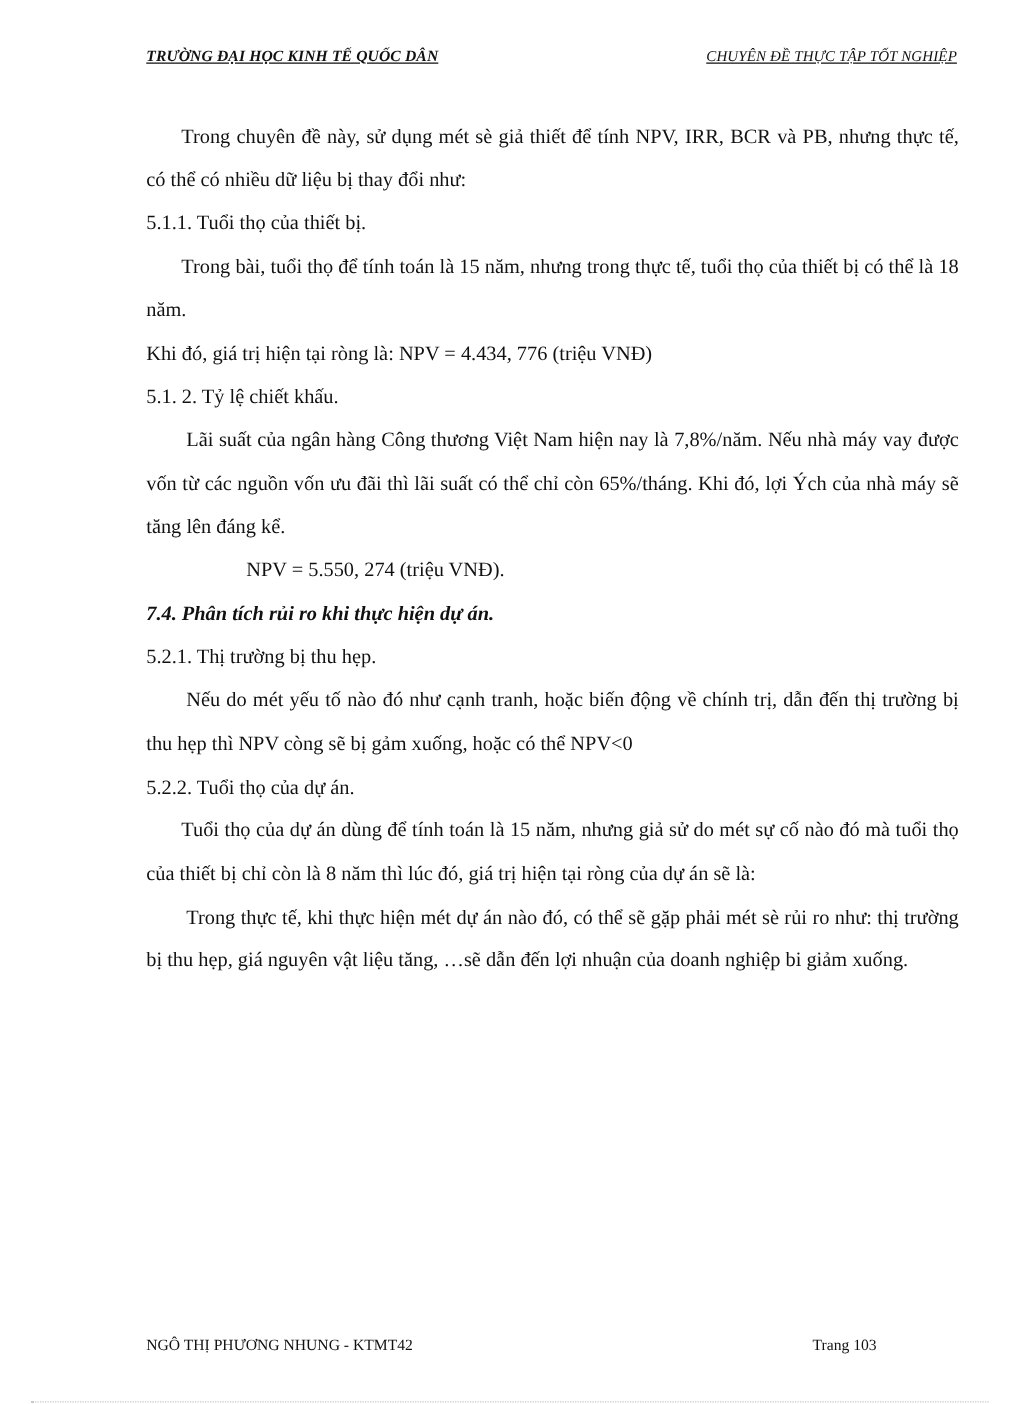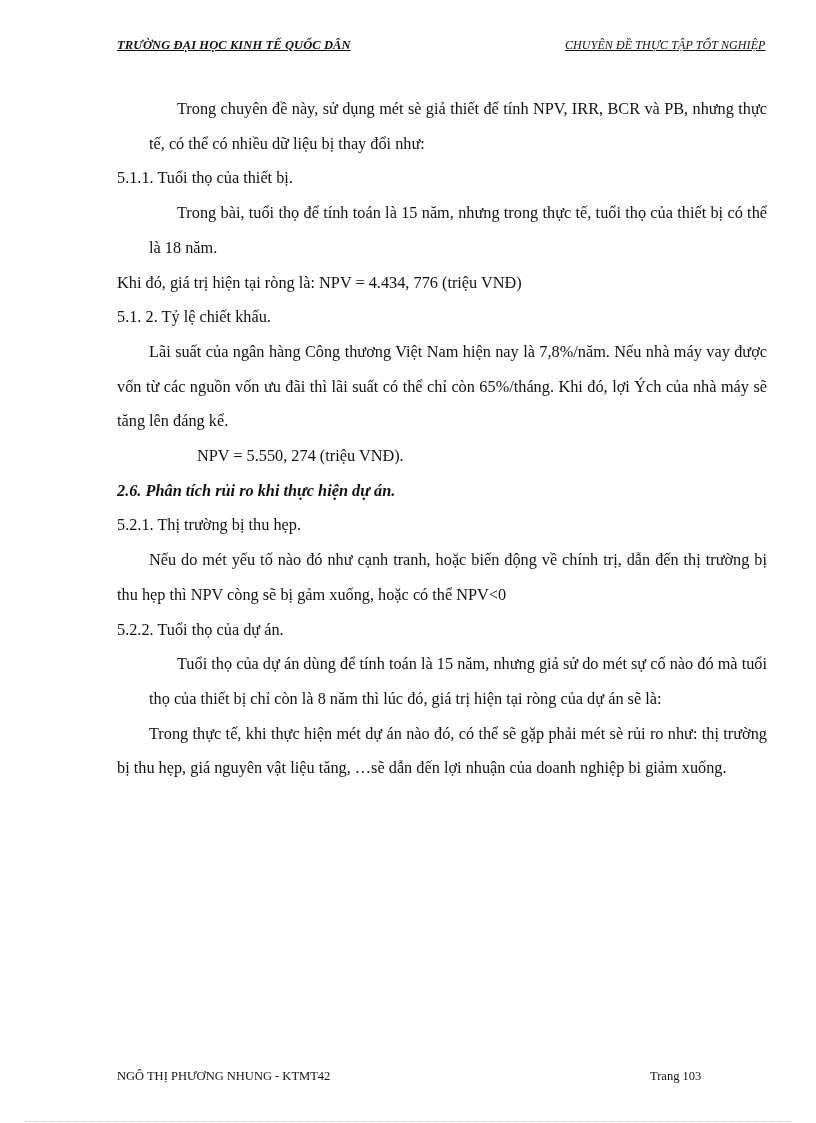--- a/index.html
+++ b/index.html
@@ -4,21 +4,21 @@
 <style>
   html, body { margin:0; padding:0; background:#ffffff; }
   body { width:816px; height:1123px; position:relative; overflow:hidden;
          font-family:"Liberation Serif", "DejaVu Serif", serif; color:#111; }
   .hdr { position:absolute; top:38px; font-style:italic; font-size:12.5px; letter-spacing:0.1px;text-decoration:underline; }
   .hdr-left { left:117px; font-weight:bold; }
   .hdr-right { left:565px; font-size:12px; }
   .body { position:absolute; left:117px; top:92px; width:650px; font-size:16.3px; line-height:34.7px; }
   .p { margin:0; text-align:justify; }
   .ind { text-indent:32px; }
-  .ind2 { text-indent:28px;margin-left:32px; }
+  .ind2 { text-indent:28px; }
   .eq1 { padding-left:80px; }
   .eq2 { padding-left:99px; }
   .sec { font-weight:bold; font-style:italic; }
   .ftr { position:absolute; top:1069px; font-size:12.5px; }
   .ftr-left { left:117px; }
   .ftr-right { left:650px; }
   .dots { position:absolute; left:25px; width:766px; top:1121px; border-top:1px dotted #c8c8c8; }
 </style>
 </head>
 <body>
@@ -27,21 +27,21 @@
 <div class="hdr hdr-right">CHUYÊN ĐỀ THỰC TẬP TỐT NGHIỆP</div>
 
 <div class="body">
   <p class="p ind2">Trong chuyên đề này, sử dụng mét sè giả thiết để tính NPV, IRR, BCR và PB, nhưng thực tế, có thể có nhiều dữ liệu bị thay đổi như:</p>
   <p class="p">5.1.1. Tuổi thọ của thiết bị.</p>
   <p class="p ind2">Trong bài, tuổi thọ để tính toán là 15 năm, nhưng trong thực tế, tuổi thọ của thiết bị có thể là 18 năm.</p>
   <p class="p">Khi đó, giá trị hiện tại ròng là: NPV = 4.434, 776 (triệu VNĐ)</p>
   <p class="p">5.1. 2. Tỷ lệ chiết khấu.</p>
   <p class="p ind">Lãi suất của ngân hàng Công thương Việt Nam hiện nay là 7,8%/năm. Nếu nhà máy vay được vốn từ các nguồn vốn ưu đãi thì lãi suất có thể chỉ còn 65%/tháng. Khi đó, lợi Ých của nhà máy sẽ tăng lên đáng kể.</p>
   <p class="p eq1">NPV = 5.550, 274 (triệu VNĐ).</p>
-  <p class="p sec">2.6. Phân tích rủi ro khi thực hiện dự án.</p>
+  <p class="p sec">7.4. Phân tích rủi ro khi thực hiện dự án.</p>
   <p class="p">5.2.1. Thị trường bị thu hẹp.</p>
   <p class="p ind">Nếu do mét yếu tố nào đó như cạnh tranh, hoặc biến động về chính trị, dẫn đến thị trường bị thu hẹp thì NPV còng sẽ bị gảm xuống, hoặc có thể NPV&lt;0</p>
   <p class="p">5.2.2. Tuổi thọ của dự án.</p>
   <p class="p ind2">Tuổi thọ của dự án dùng để tính toán là 15 năm, nhưng giả sử do mét sự cố nào đó mà tuổi thọ của thiết bị chỉ còn là 8 năm thì lúc đó, giá trị hiện tại ròng của dự án sẽ là:</p>
   <p class="p ind">Trong thực tế, khi thực hiện mét dự án nào đó, có thể sẽ gặp phải mét sè rủi ro như: thị trường bị thu hẹp, giá nguyên vật liệu tăng, …sẽ dẫn đến lợi nhuận của doanh nghiệp bi giảm xuống.</p>
 </div>
 
 <div class="ftr ftr-left">NGÔ THỊ PHƯƠNG NHUNG - KTMT42</div>
 <div class="ftr ftr-right">Trang 103</div>
 <div class="dots"></div>

